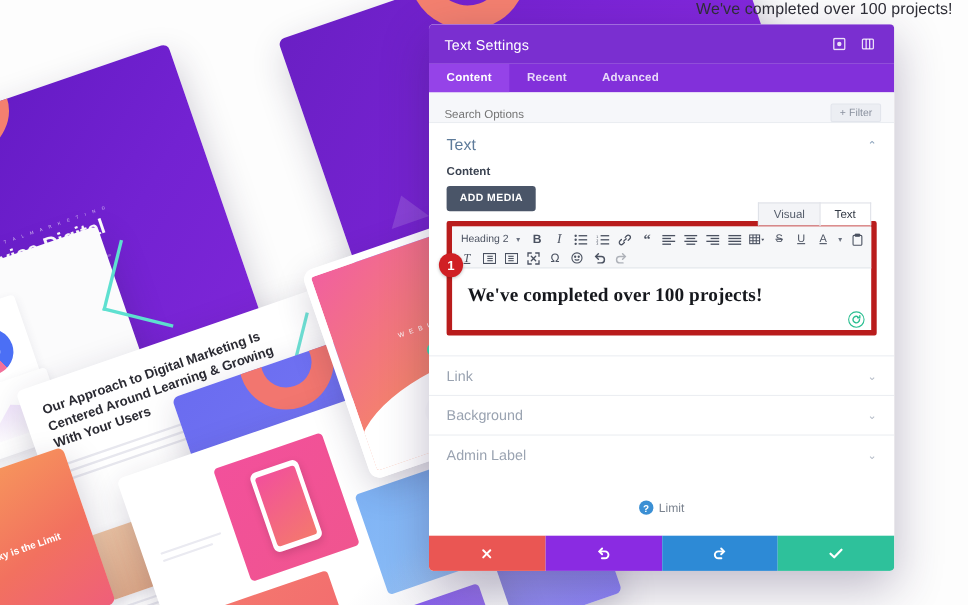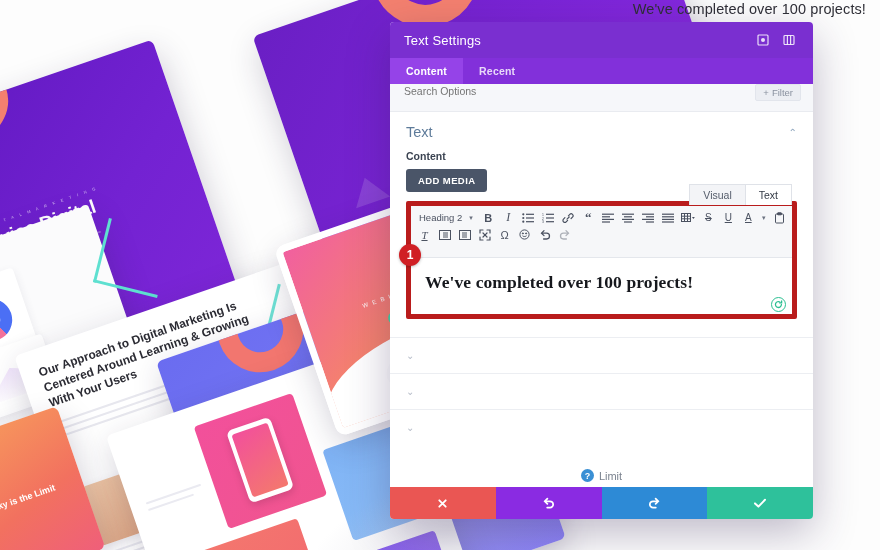--- a/index.html
+++ b/index.html
@@ -250,21 +250,21 @@
   .m-tabs .tab {
     padding: 0 16px; display: flex; align-items: center; justify-content: center;
     color: rgba(255,255,255,.82); font-size: 10.5px; font-weight: 700;
     cursor: pointer; letter-spacing: .2px;
   }
   .m-tabs .tab.active { background: #9543e8; color: #fff; }
 
   
   .m-search {
     height: 28px; background: #f6f7fa; border-bottom: 1px solid #e9ebf0;
-    display: flex; align-items: flex-start; padding: 0 12px; flex: none;
+    display: flex; align-items: flex-end; padding: 0 12px; flex: none;
   }
   .m-search .sq {
     flex: 1; border: none; background: transparent; outline: none;
     font-size: 10.5px; color: #9aa0ae; font-family: "Liberation Sans", sans-serif;
   }
   .m-search .filter {
     display: flex; align-items: center; gap: 3px;
     background: #eceef3; border: 1px solid #e2e5ec; border-radius: 2px;
     padding: 2px 7px; font-size: 9.5px; color: #8a919f; cursor: pointer;
   }
@@ -297,21 +297,21 @@
     position: absolute; right: 0; top: -22px; display: flex;
   }
   .ed-tabs .et {
     padding: 4px 13px 4px 13px; font-size: 10.5px; color: #555d6b;
     border: 1px solid #dfe2e8; border-bottom: none; background: #f3f4f7;
     margin-left: -1px; cursor: pointer;
   }
   .ed-tabs .et.active { background: #fff; color: #333a45; }
 
   .ed-toolbar {
-    background: #f6f7f9; border-bottom: 1px solid #e4e7ec; padding: 3px 4px 14px 4px;
+    background: #f6f7f9; border-bottom: 1px solid #e4e7ec; padding: 3px 4px 0 4px;
   }
   .tbrow { display: flex; align-items: center; flex-wrap: nowrap; gap: 1px; }
   .tbtn {
     width: 19px; height: 17px; display: flex; align-items: center; justify-content: center;
     color: #4b5261; font-size: 11px; cursor: pointer; flex: none;
   }
   .tbtn svg { display:block; }
   .fmt-select {
     display: flex; align-items: center; gap: 7px; font-size: 9.5px; color: #4b5261;
     padding: 0 5px 0 4px; cursor: pointer; flex: none;
@@ -480,20 +480,21 @@
           <rect x="1" y="1.5" width="10" height="9" rx="1"></rect>
           <line x1="4.4" y1="1.5" x2="4.4" y2="10.5"></line>
           <line x1="7.6" y1="1.5" x2="7.6" y2="10.5"></line>
         </svg>
       </div>
     </div>
 
     <div class="m-tabs">
       <div class="tab active">Content</div>
       <div class="tab">Recent</div>
+      <div class="tab">Advanced</div>
     </div>
 
     <div class="m-search">
       <input class="sq" placeholder="Search Options" style="">
       <div class="filter">
         <span>+</span>
         <span>Filter</span>
       </div>
     </div>
 
@@ -681,26 +682,29 @@
                 <path d="M8.2 5A3.3 3.3 0 1 1 6.6 2.2"></path>
                 <path d="M8.5 1v2.2H6.3"></path>
               </svg>
           </div>
         </div>
       </div>
 
       <div style="height:18px"></div>
 
       <div class="acc">
+        <div class="h">Link</div>
         <div class="chev">⌄</div>
       </div>
       <div class="acc">
+        <div class="h">Background</div>
         <div class="chev">⌄</div>
       </div>
       <div class="acc">
+        <div class="h">Admin Label</div>
         <div class="chev">⌄</div>
       </div>
 
       <div class="help">
         <span class="q">?</span>
         <span>Limit</span>
       </div>
     </div>
 
     <div class="m-actions">

